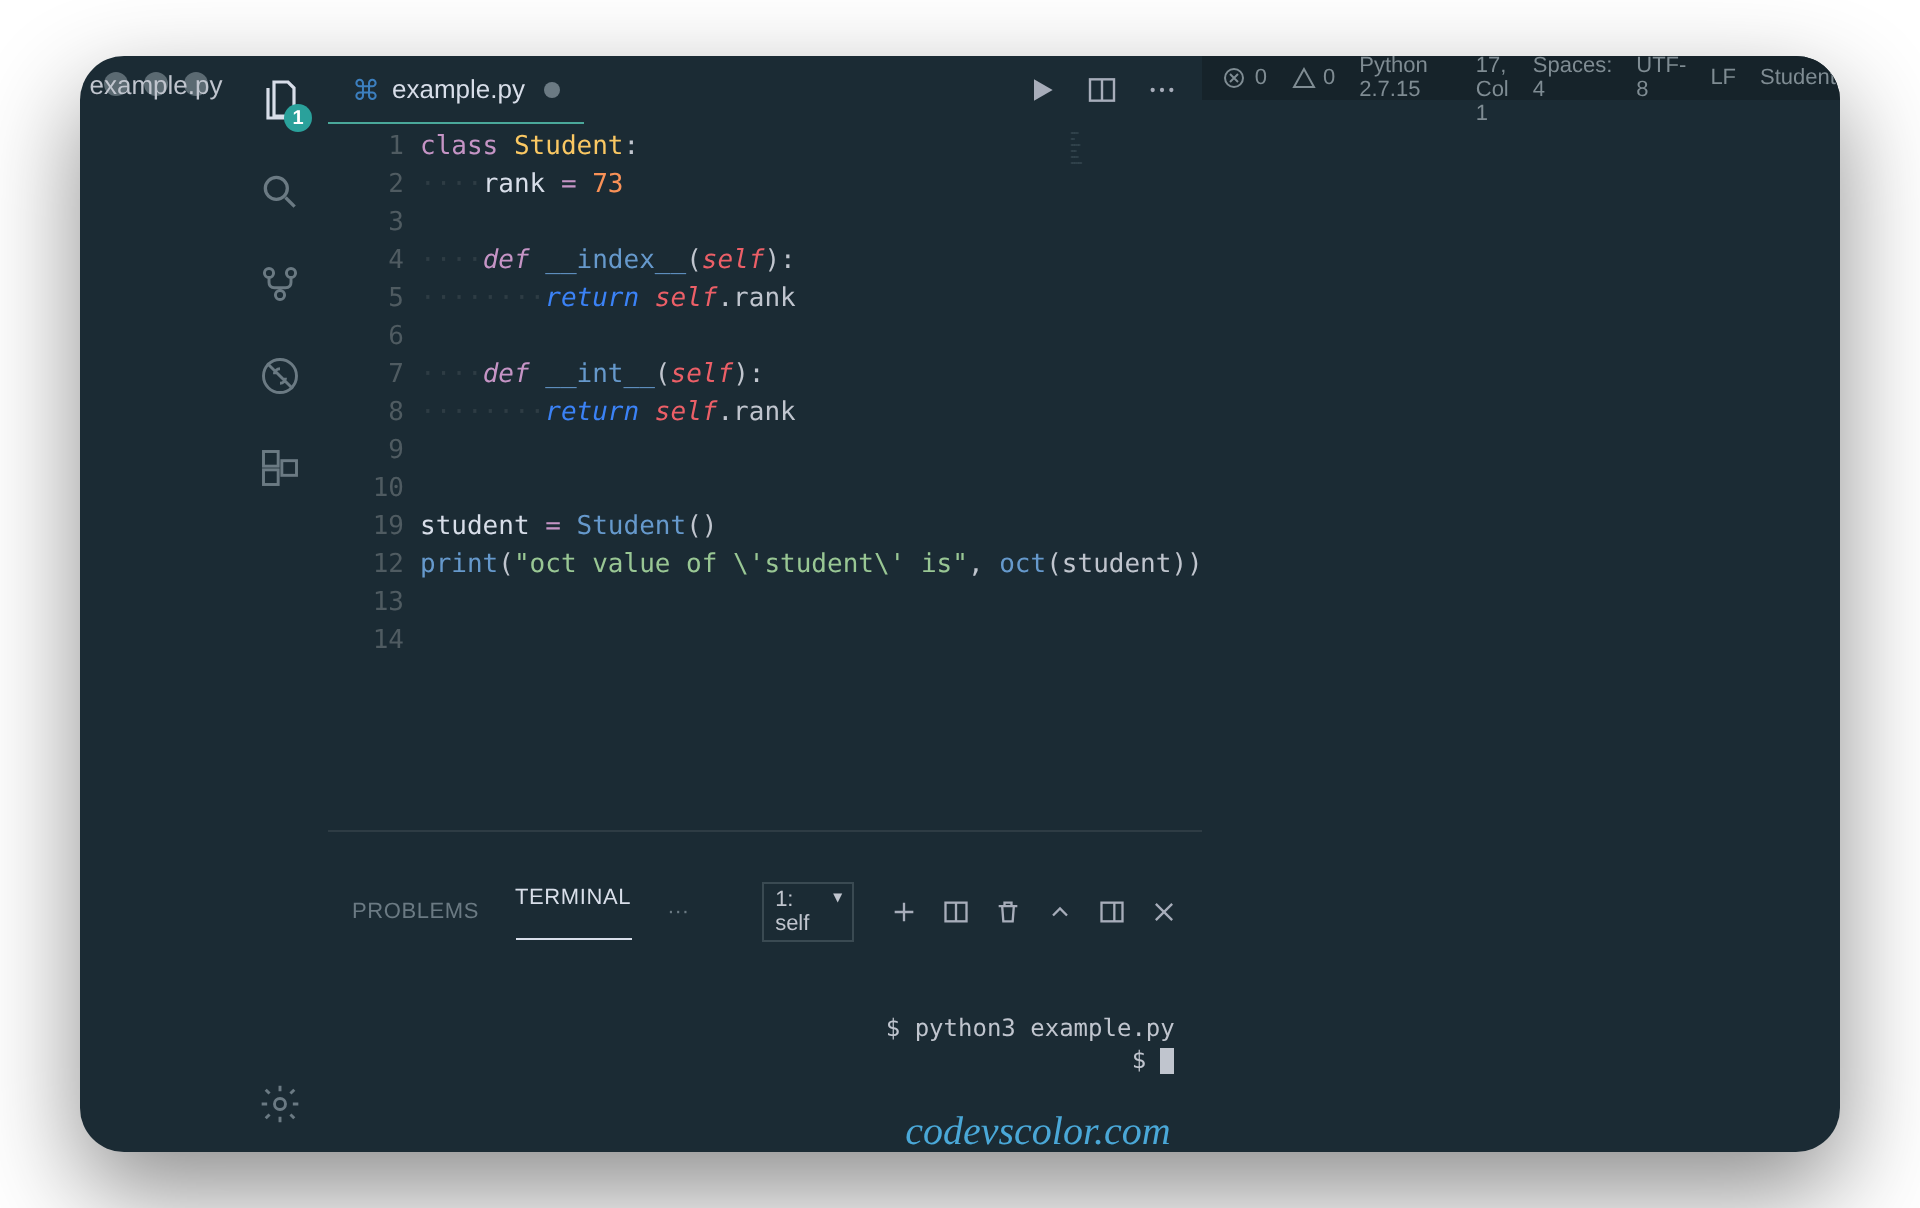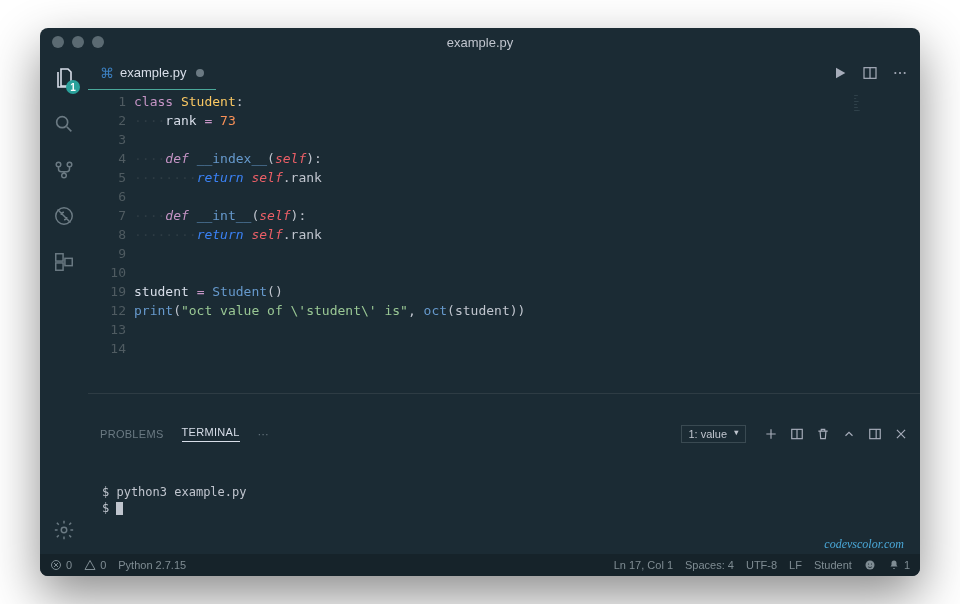--- a/index.html
+++ b/index.html
@@ -9,24 +9,23 @@
   display: flex;
   align-items: center;
   justify-content: center;
   height: 604px;
   width: 960px;
 }
 .window {
   width: 880px;
   height: 548px;
   background: #1b2b34;
-  border-radius: 8px;
+  border-radius: 22px;
   box-shadow: 0 20px 50px rgba(0,0,0,0.45);
   display: flex;
-  flex-direction: column;
   overflow: hidden;
   position: relative;
 }
 .titlebar {
   height: 28px;
   display: flex;
   align-items: center;
   padding: 0 12px;
   position: relative;
 }
@@ -106,48 +105,48 @@
 .ind { color: #2e3c44; }
 .panel {
   border-top: 1px solid #2e3c44;
   background: #1b2b34;
 }
 .panel-tabs {
   height: 32px; display: flex; align-items: center;
   padding: 0 12px; gap: 18px; font-size: 11px; color: #6b7a83; margin-top: 24px;
 }
 .panel-tabs .ptab { cursor: pointer; letter-spacing: 0.3px; }
-.panel-tabs .ptab.active { color: #d8dee9; border-bottom: 1px solid #d8dee9; padding-bottom: 3px; }
+.panel-tabs .ptab.active { color: #d8dee9; border-bottom: 1px solid #d8dee9; padding-bottom: 14px; }
 .panel-tabs .dots { cursor: pointer; }
 .panel-tabs .grow { flex: 1; }
 .term-select {
   background: #1b2b34; border: 1px solid #3a4a52;
   color: #c0c5ce; font-size: 11px; padding: 2px 18px 2px 6px;
   position: relative;
 }
 .term-select::after {
   content: "▸"; position: absolute; right: 5px; top: 2px;
   transform: rotate(90deg); font-size: 9px;
 }
 .panel-actions { display: flex; gap: 12px; color: #a7adba; align-items: center; }
 .panel-actions .ico { cursor: pointer; display: flex; }
 .terminal {
   padding: 2px 14px 6px; font-family: Menlo, Consolas, monospace;
   font-size: 12px; line-height: 16px; color: #c0c5ce; white-space: pre;
-  position: relative; min-height: 64px;
+  position: relative; min-height: 64px; text-align: right;
 }
 .cursor {
   display: inline-block; width: 7px; height: 13px;
   background: #c0c5ce; vertical-align: text-bottom;
 }
 .watermark {
   position: absolute; right: 16px; bottom: 2px;
   color: #4aa8d8; font-style: italic;
   font-family: "Comic Sans MS", cursive;
-  font-size: 12px;
+  font-size: 20px;
 }
 .statusbar {
   height: 22px; background: #16232a; color: #7f8c93;
   display: flex; align-items: center; font-size: 11px;
   padding: 0 10px; gap: 12px;
 }
 .statusbar .grow { flex: 1; }
 .statusbar .item { display: flex; align-items: center; gap: 4px; cursor: pointer; }
 .statusbar svg { width: 12px; height: 12px; }
 </style>
@@ -259,21 +258,21 @@
         <div class="code" id="code"><div><span class="kw-class">class</span> <span class="cls">Student</span>:</div><div><span class="ind">····</span><span class="var">rank</span> <span class="op">=</span> <span class="num">73</span></div><div>&nbsp;</div><div><span class="ind">····</span><span class="kw-def">def</span> <span class="fn">__index__</span>(<span class="self">self</span>):</div><div><span class="ind">········</span><span class="kw-return">return</span> <span class="self">self</span>.rank</div><div>&nbsp;</div><div><span class="ind">····</span><span class="kw-def">def</span> <span class="fn">__int__</span>(<span class="self">self</span>):</div><div><span class="ind">········</span><span class="kw-return">return</span> <span class="self">self</span>.rank</div><div>&nbsp;</div><div>&nbsp;</div><div><span class="var">student</span> <span class="op">=</span> <span class="fn">Student</span>()</div><div><span class="fn">print</span>(<span class="str">"oct value of \'student\' is"</span>, <span class="fn">oct</span>(student))</div><div>&nbsp;</div><div>&nbsp;</div></div>
         <div class="minimap">▬▬▬▬<br>▬▬<br>▬▬▬▬▬<br>▬▬▬<br>▬▬▬▬<br>▬▬▬▬▬▬</div>
       </div>
 
       <div class="panel">
         <div class="panel-tabs">
           <span class="ptab">PROBLEMS</span>
           <span class="ptab active">TERMINAL</span>
           <span class="dots">···</span>
           <div class="grow"></div>
-          <div class="term-select">1: value</div>
+          <div class="term-select">1: self</div>
           <div class="panel-actions">
             <span class="ico">
                 <svg width="14" height="14" viewBox="0 0 24 24" stroke="currentColor" stroke-width="2">
                   <path d="M12 4v16M4 12h16"></path>
                 </svg>
               </span>
             <span class="ico">
                 <svg width="14" height="14" viewBox="0 0 24 24" fill="none" stroke="currentColor" stroke-width="2">
                   <rect x="3" y="4" width="18" height="16"></rect>
                   <path d="M12 4v16"></path>

